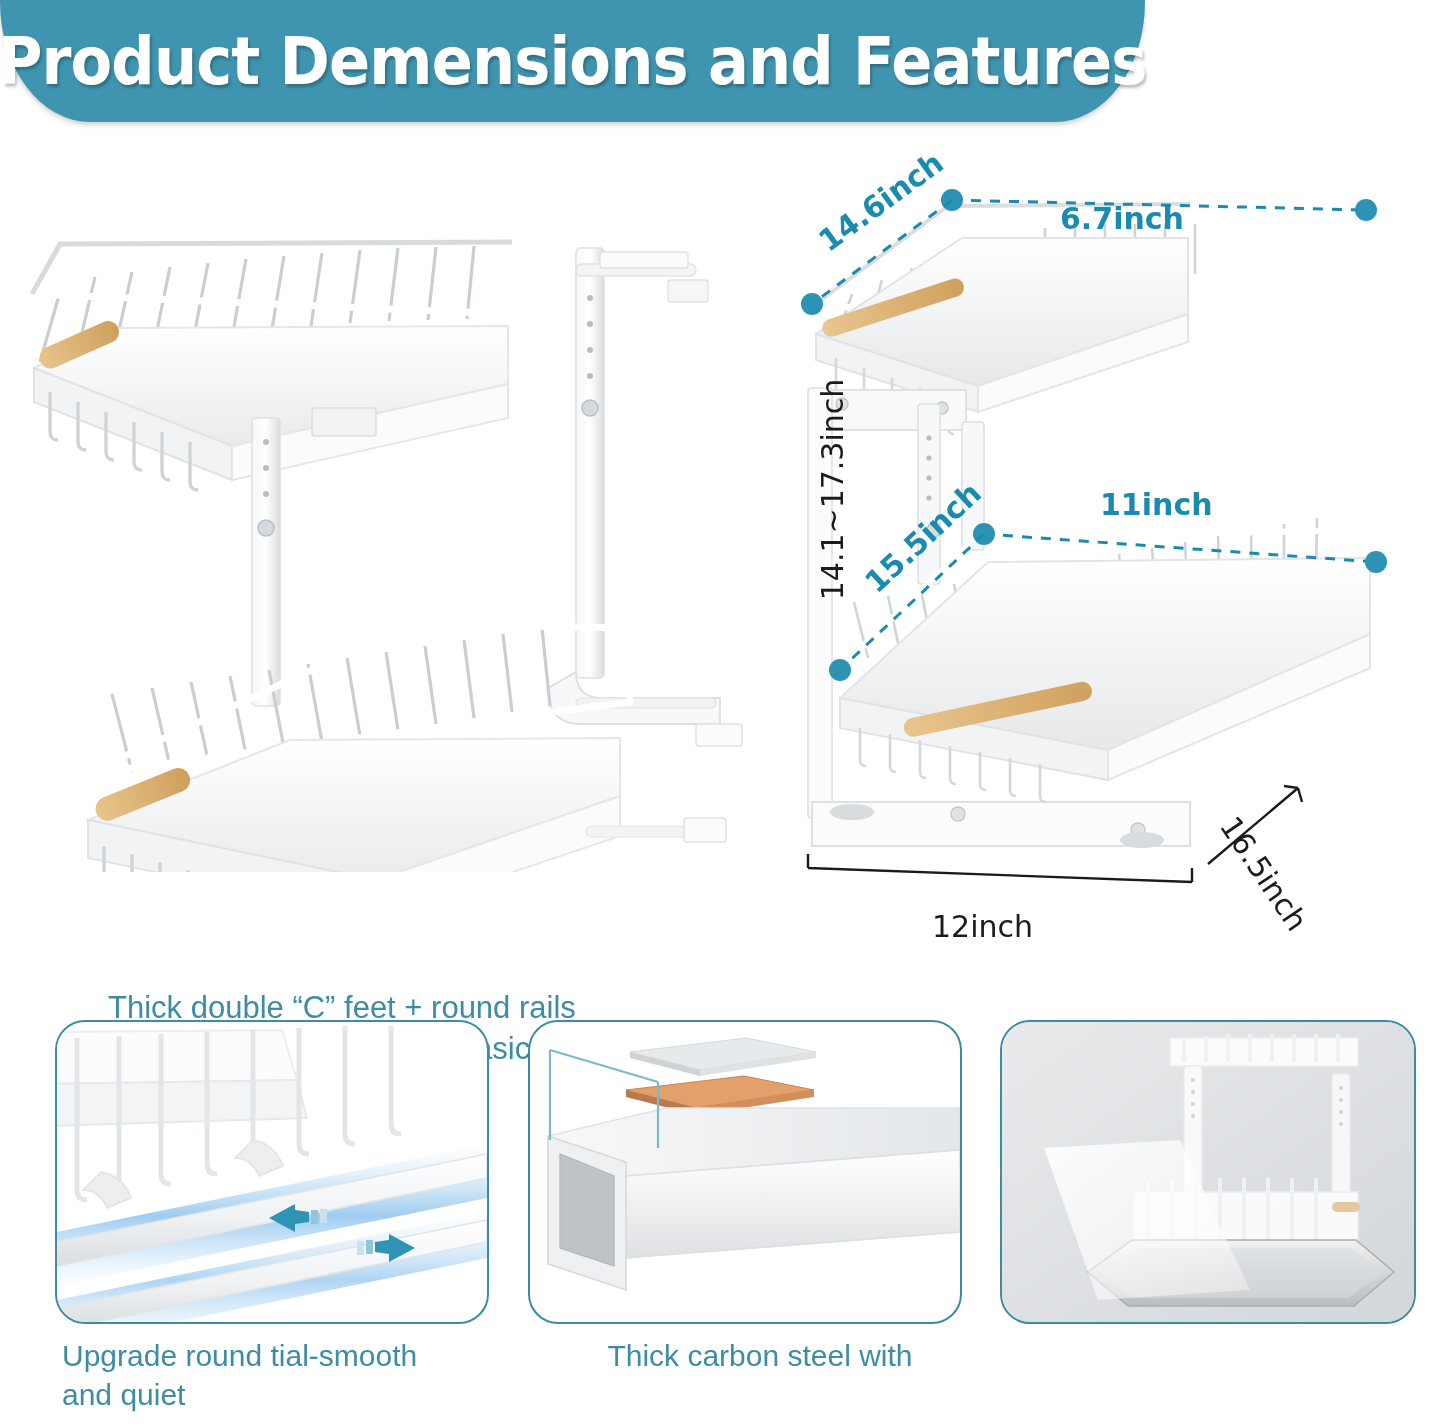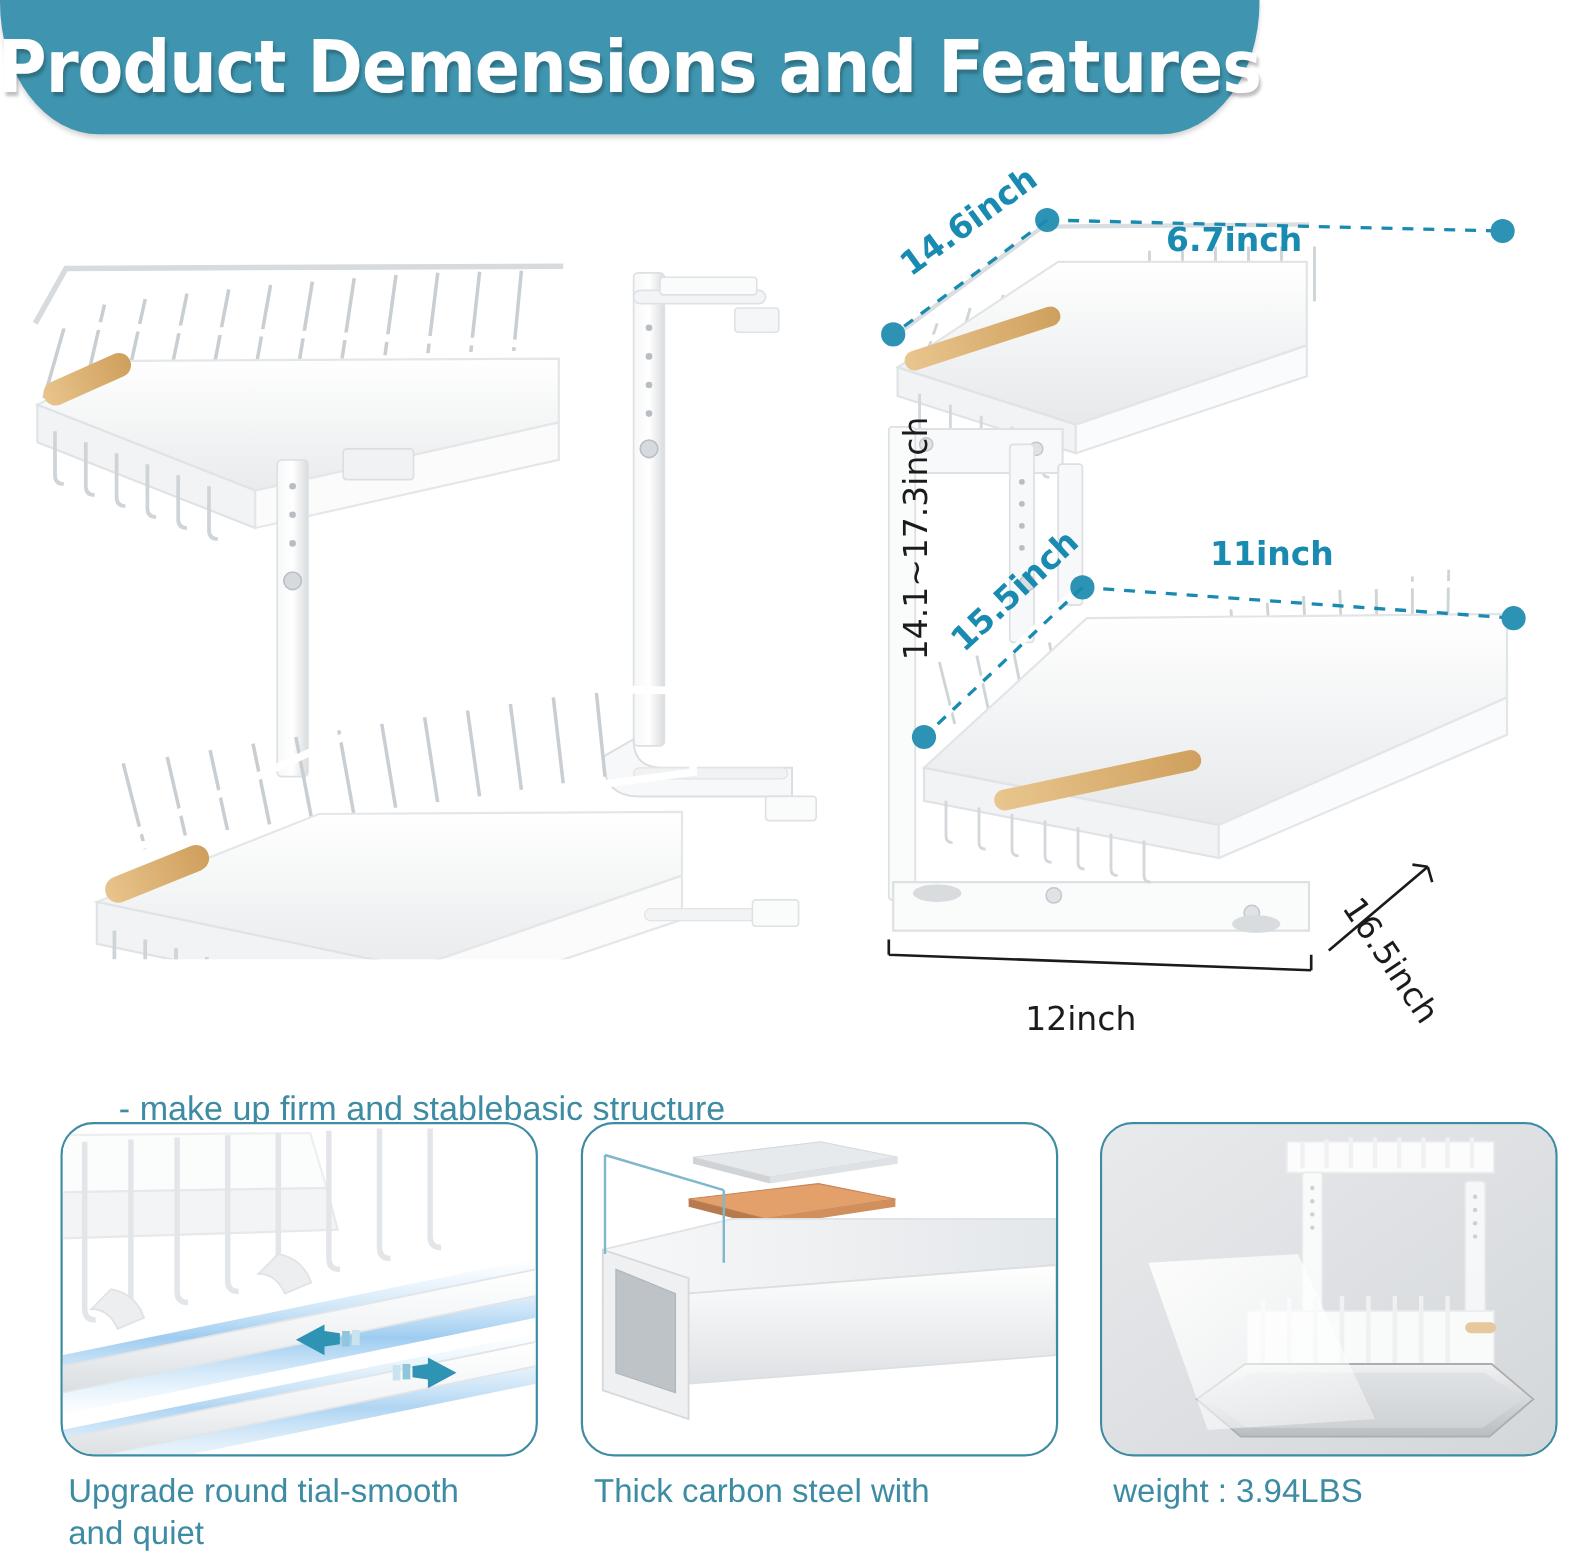--- a/index.html
+++ b/index.html
@@ -60,21 +60,21 @@
     overflow:hidden;background:#ffffff;
   }
   .panel-1{left:55px;width:430px;}
   .panel-2{left:528px;width:430px;}
   .panel-3{left:1000px;width:412px;background:#dfe1e3;}
   .panel-caption{
     position:absolute;top:316px;
     color:#3d8ca3;font-size:30px;line-height:1.3;
   }
   .cap-1{left:62px;width:430px;}
-  .cap-2{left:540px;width:440px;}
+  .cap-2{left:540px;width:440px;text-align:center;}
   .cap-3{left:1012px;width:420px;}
 </style>
 </head>
 <body>
 
 <div class="banner">
   <div class="banner-title">Product Demensions and Features</div>
 </div>
 
 <div class="top-section">
@@ -193,20 +193,21 @@
             <path d="M224 654 L224 694 q0 8 8 8"></path>
           <path d="M252 662 L252 702 q0 8 8 8"></path>
         </g>
         <rect x="566" y="594" width="120" height="11" rx="5.5" fill="#f2f3f5" stroke="#e1e4e6" stroke-width="1.2"></rect>
         <rect x="664" y="586" width="42" height="24" rx="3" fill="#fafbfb" stroke="#dfe2e5" stroke-width="1.5"></rect>
       </g>
     </svg>
   </div>
 
   <div class="caption-left">
+    <div>Thick double “C” feet + round rails</div>
     <div>- make up firm and stablebasic structure</div>
   </div>
 
   <div class="diagram">
     <svg viewBox="0 0 640 800" width="640" height="800">
       <defs>
         <linearGradient id="trayG2" x1="0" y1="0" x2="0" y2="1">
           <stop offset="0" stop-color="#ffffff"></stop>
             <stop offset="1" stop-color="#e6e8ea"></stop>
         </linearGradient>
@@ -509,16 +510,13 @@
 
       <g>
         <path d="M86 250 L130 218 L354 218 L392 250 L352 284 L126 284 Z" fill="url(#scaleG)" stroke="#a9aeb2" stroke-width="1.6"></path>
         <path d="M96 250 L136 226 L348 226 L382 250 L346 276 L132 276 Z" fill="#d9dcdf" opacity=".6"></path>
       </g>
 
       <path d="M42 126 L178 118 L248 268 L96 278 Z" fill="url(#beamG)"></path>
     </svg>
   </div>
 
-  <div class="panel-caption cap-3">
-    <div>weight : 3.94LBS</div>
-  </div>
 </div>
 
 </body></html>

